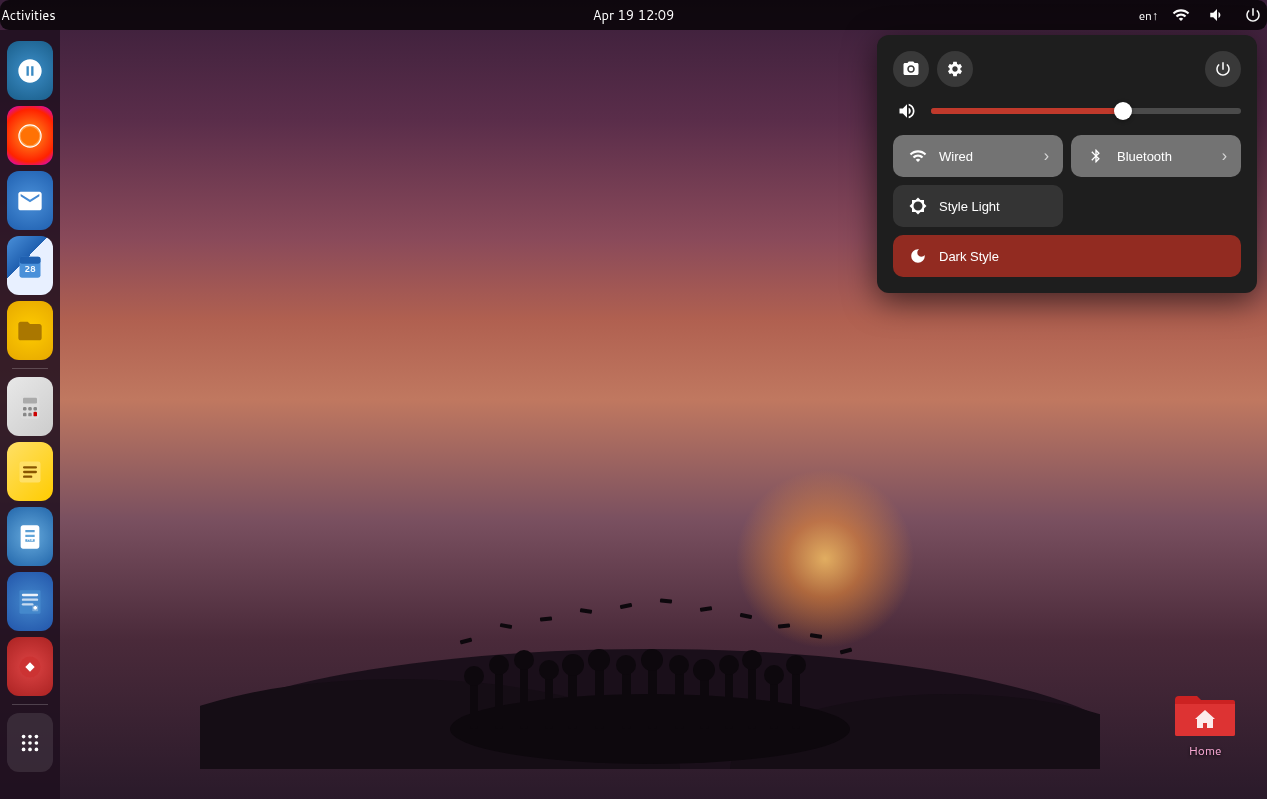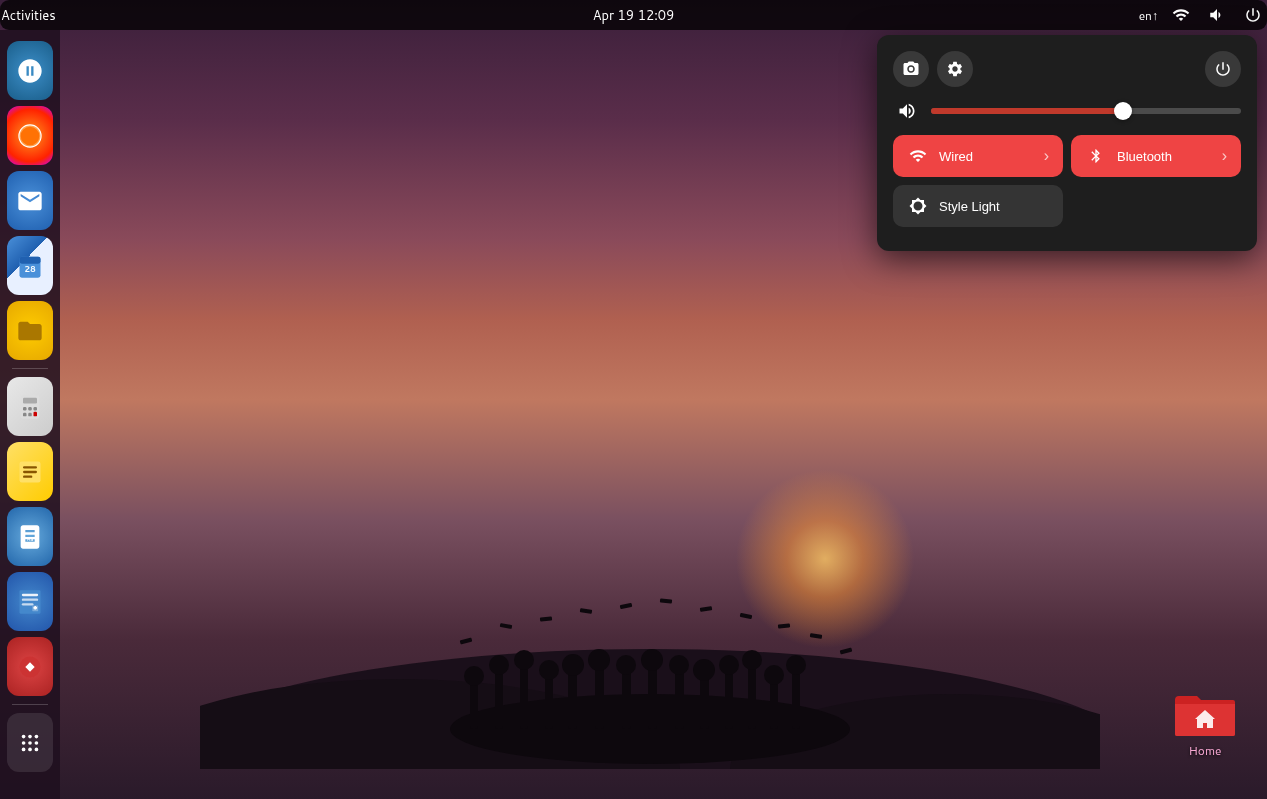--- a/index.html
+++ b/index.html
@@ -274,21 +274,21 @@
       gap: 10px;
       cursor: pointer;
       border: none;
       color: white;
       font-size: 13px;
       font-weight: 500;
       position: relative;
     }
 
     .toggle-btn.active {
-      background: #ef4444;
+      background: #737373;
     }
     .toggle-btn.inactive {
       background: rgba(255,255,255,0.1);
     }
 
     .toggle-btn .toggle-label {
       flex: 1;
       text-align: left;
     }
 
@@ -624,20 +624,28 @@
     <button class="toggle-btn inactive">
       <span class="toggle-icon">
         <svg width="18" height="18" viewBox="0 0 24 24" fill="white">
           <path d="M20 15.31L23.31 12 20 8.69V4h-4.69L12 .69 8.69 4H4v4.69L.69 12 4 15.31V20h4.69L12 23.31 15.31 20H20v-4.69zM12 18c-3.31 0-6-2.69-6-6s2.69-6 6-6 6 2.69 6 6-2.69 6-6 6z"></path>
         </svg>
       </span>
       <span class="toggle-label">Style Light</span>
     </button>
   </div>
 
+  <button id="dark-style-btn">
+    <span class="toggle-icon">
+      <svg width="18" height="18" viewBox="0 0 24 24" fill="white">
+        <path d="M12 3c-4.97 0-9 4.03-9 9s4.03 9 9 9 9-4.03 9-9c0-.46-.04-.92-.1-1.36-.98 1.37-2.58 2.26-4.4 2.26-2.98 0-5.4-2.42-5.4-5.4 0-1.81.89-3.42 2.26-4.4-.44-.06-.9-.1-1.36-.1z"></path>
+      </svg>
+    </span>
+    <span class="toggle-label">Dark Style</span>
+  </button>
 </div>
 
 <div id="desktop-home">
   <div id="home-folder-icon">
     <svg viewBox="0 0 64 52" width="64" height="52">
 
       <path d="M2 14 Q2 10 6 10 L24 10 L28 14 L60 14 Q62 14 62 16 L62 48 Q62 50 60 50 L4 50 Q2 50 2 48 Z" fill="#cc2222"></path>
       <path d="M2 18 L62 18 L62 48 Q62 50 60 50 L4 50 Q2 50 2 48 Z" fill="#dd3333"></path>
 
       <path d="M32 24 L22 33 L24 33 L24 42 L30 42 L30 37 L34 37 L34 42 L40 42 L40 33 L42 33 Z" fill="white" opacity="0.9"></path>

